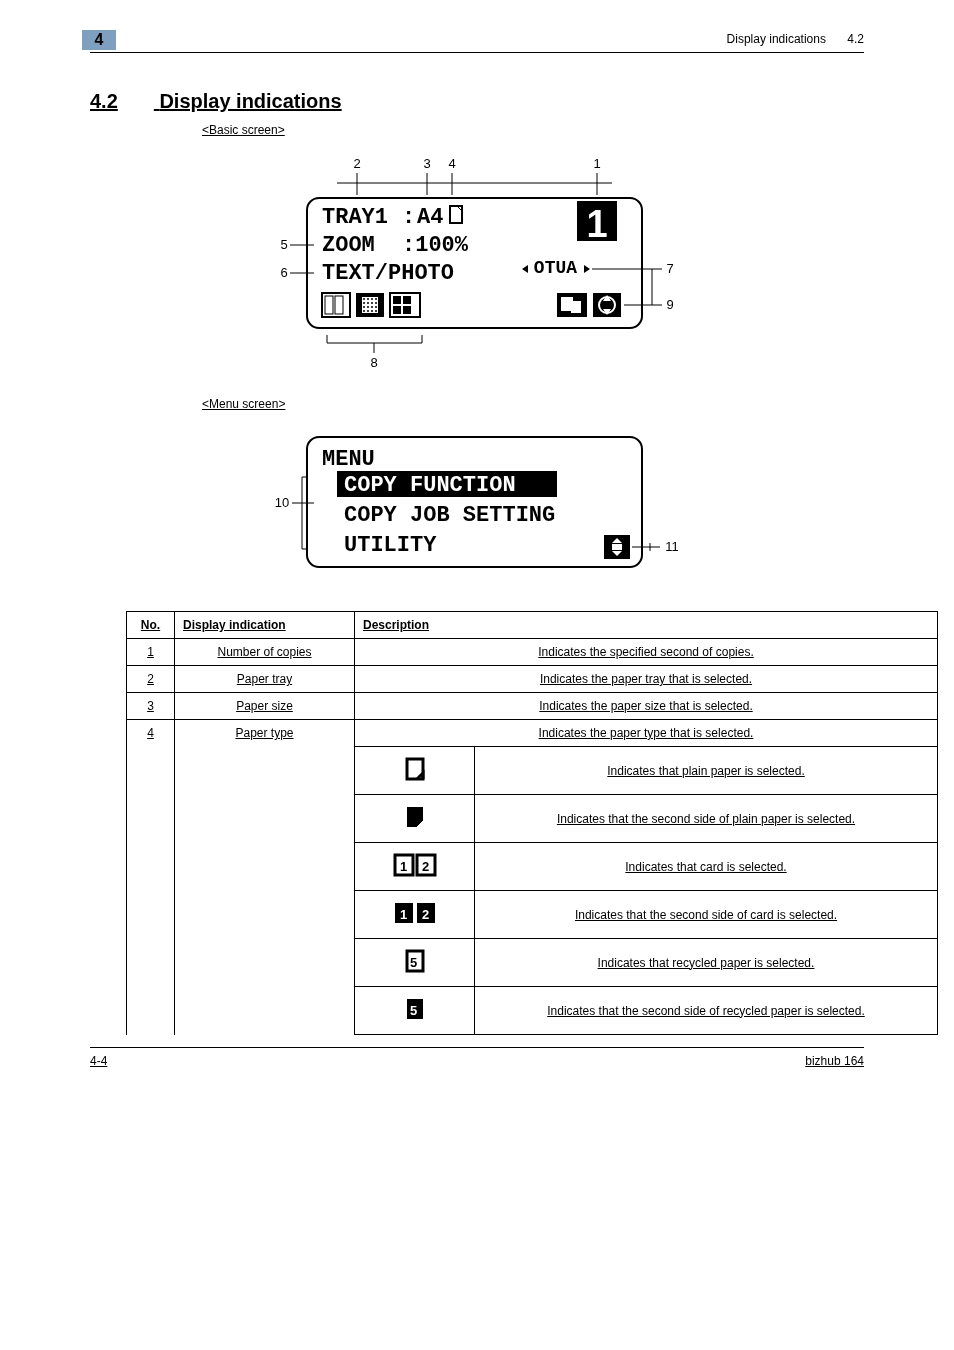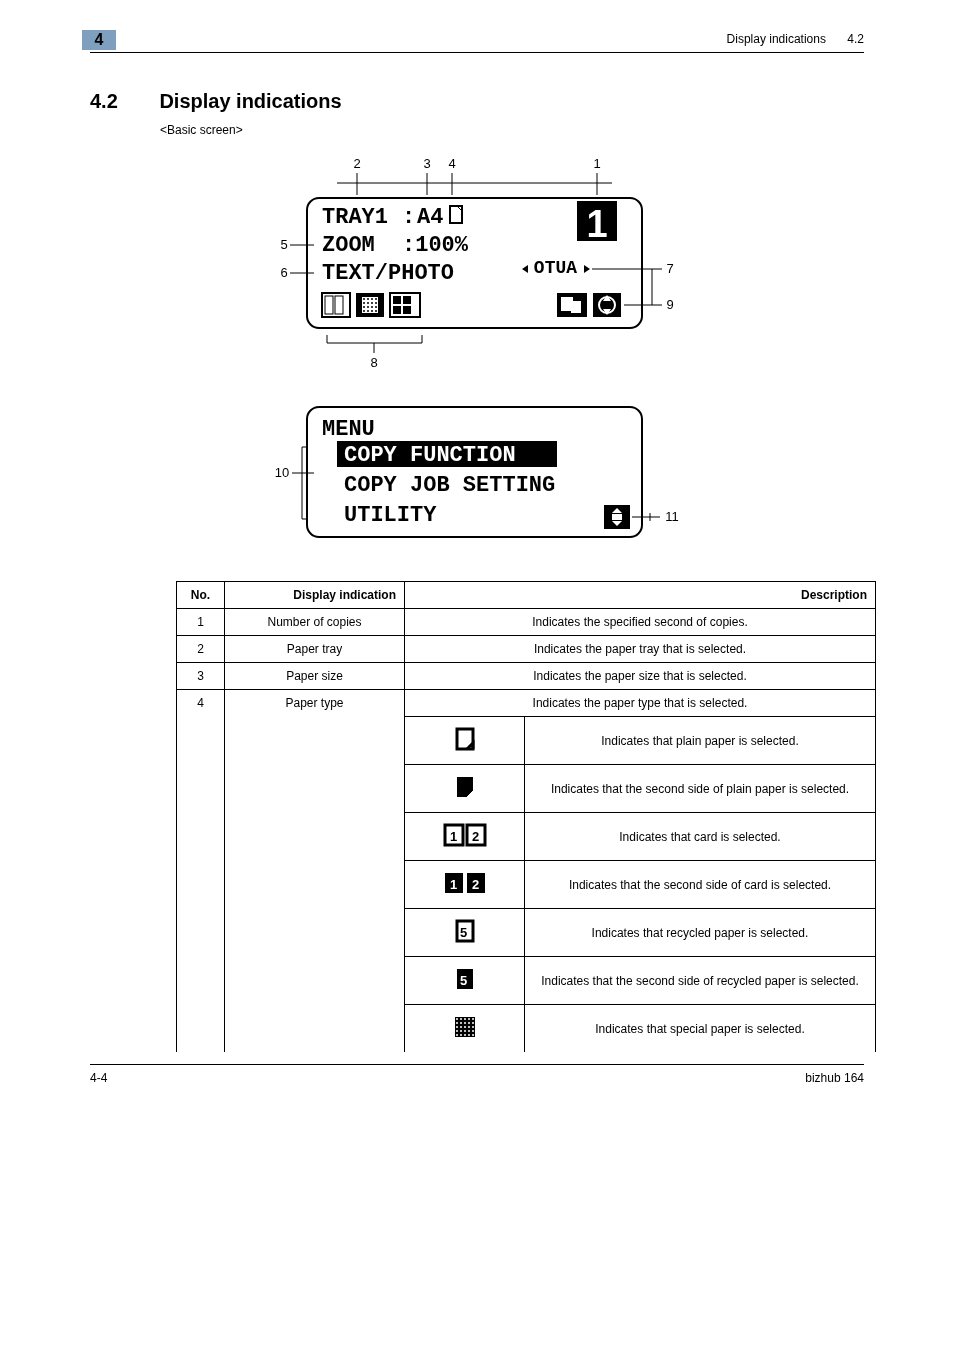--- a/index.html
+++ b/index.html
@@ -38,51 +38,51 @@
   }
   .running-head .sec { margin-left: 18px; }
   .top-rule {
     position: absolute;
     top: 52px;
     left: 90px;
     right: 90px;
     height: 0;
     border-top: 1px solid #000;
   }
-  .content { margin-top: 60px; }
+  .content { margin-top: 60px; text-decoration: underline; }
   h1.section {
     font-size: 20px;
     font-weight: bold;
     margin: 0 0 10px 0;
   }
   h1.section .num { margin-right: 36px; }
   .subhead {
     font-size: 12px;
-    margin-left: 70px;
+    margin-left: 112px;
     margin-bottom: 16px;
   }
   .diagram-wrap {
     display: flex;
     justify-content: center;
     margin: 10px 0 24px 0;
   }
   .diagram-wrap svg { display: block; }
   .tbl {
-    width: 700px;
-    margin-left: 86px;
+    width: 812px;
+    margin-left: 36px;
     border-collapse: collapse;
     font-size: 12px;
     padding-left: 31px;
   }
   .tbl th, .tbl td {
     border: 1px solid #000;
     padding: 6px 8px;
     text-align: center;
   }
-  .tbl th { font-weight: bold; text-align: right; }
+  .tbl th { font-weight: bold; text-align: left; }
   .tbl .c1 { width: 48px; text-align: center; }
   .tbl .c2 { width: 180px; }
   .tbl .c3a { width: 120px; text-align: center; padding: 8px 0; }
   .footer {
     margin-top: 12px;
     border-top: 1px solid #000;
     padding-top: 6px;
     font-size: 12px;
     display: flex;
     justify-content: space-between;
@@ -196,20 +196,21 @@
         <line x1="122" y1="190" x2="122" y2="200" stroke="#000"></line>
         <text x="122" y="214" font-size="13" text-anchor="middle">8</text>
         <defs>
           <pattern id="dots" width="4" height="4" patternUnits="userSpaceOnUse">
             <circle cx="2" cy="2" r="1" fill="#000"></circle>
           </pattern>
         </defs>
       </svg>
     </div>
 
+    <div class="subhead">&lt;Menu screen&gt;</div>
 
     <div class="diagram-wrap">
       <svg width="450" height="160" viewBox="0 0 450 160">
         <rect x="55" y="10" width="335" height="130" rx="12" ry="12" fill="none" stroke="#000" stroke-width="2"></rect>
         <g font-family="'Courier New', monospace" font-weight="bold">
           <text x="70" y="38" font-size="22">MENU</text>
           <rect x="85" y="44" width="220" height="26" fill="#000"></rect>
           <text x="92" y="64" font-size="22" fill="#fff">COPY FUNCTION</text>
           <text x="92" y="94" font-size="22">COPY JOB SETTING</text>
           <text x="92" y="124" font-size="22">UTILITY</text>
@@ -325,36 +326,20 @@
           <td class="c1" style="border-top:none;border-bottom:none"></td>
           <td style="border-top:none;border-bottom:none"></td>
           <td class="c3a">
             <svg width="28" height="28">
                 <rect x="6" y="4" width="16" height="20" fill="#000"></rect>
                 <text x="9" y="20" font-size="13" font-weight="bold" fill="#fff">5</text>
               </svg>
           </td>
           <td>Indicates that the second side of recycled paper is selected.</td>
         </tr>
-        <tr>
-          <td class="c1" style="border-top:none;border-bottom:none"></td>
-          <td style="border-top:none;border-bottom:none"></td>
-          <td class="c3a" style="border-bottom:none">
-            <svg width="28" height="28">
-              <defs>
-                  <pattern id="sp" width="4" height="4" patternUnits="userSpaceOnUse">
-                    <rect width="4" height="4" fill="#000"></rect>
-                    <circle cx="2" cy="2" r="1" fill="#fff"></circle>
-                  </pattern>
-                </defs>
-              <rect x="4" y="4" width="20" height="20" fill="url(#sp)"></rect>
-            </svg>
-          </td>
-          <td style="border-bottom:none">Indicates that special paper is selected.</td>
-        </tr>
       </tbody>
     </table>
 
     <div class="footer">
       <span>4-4</span>
       <span>bizhub 164</span>
     </div>
 
   </div>
 </div>

